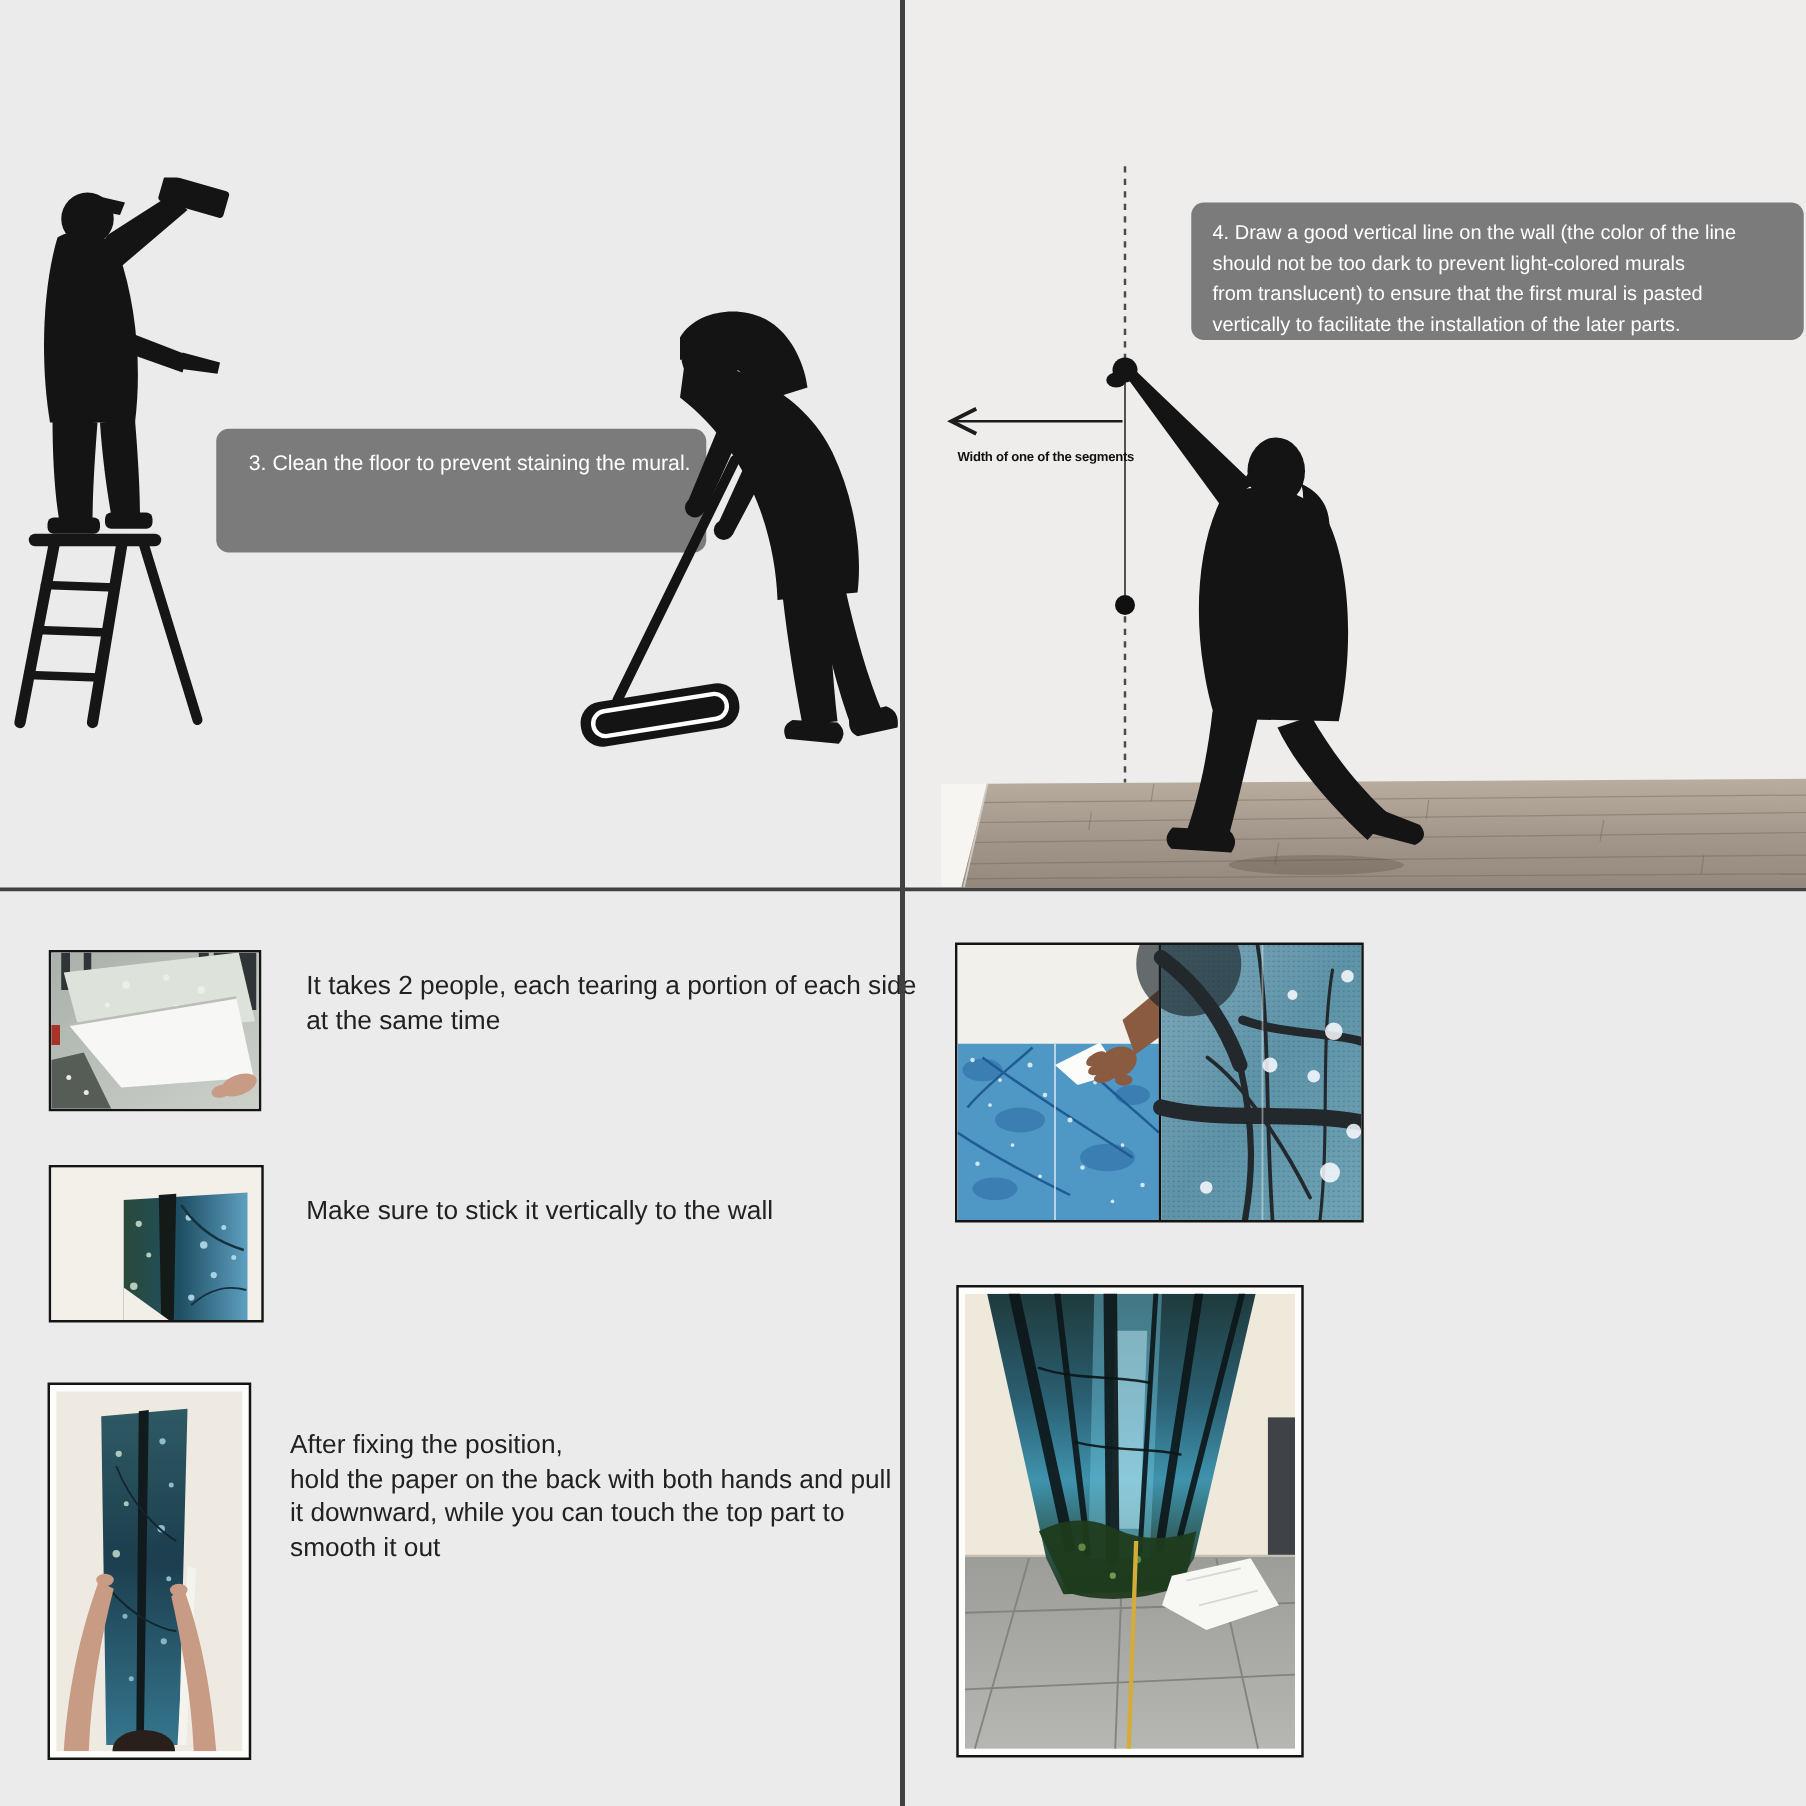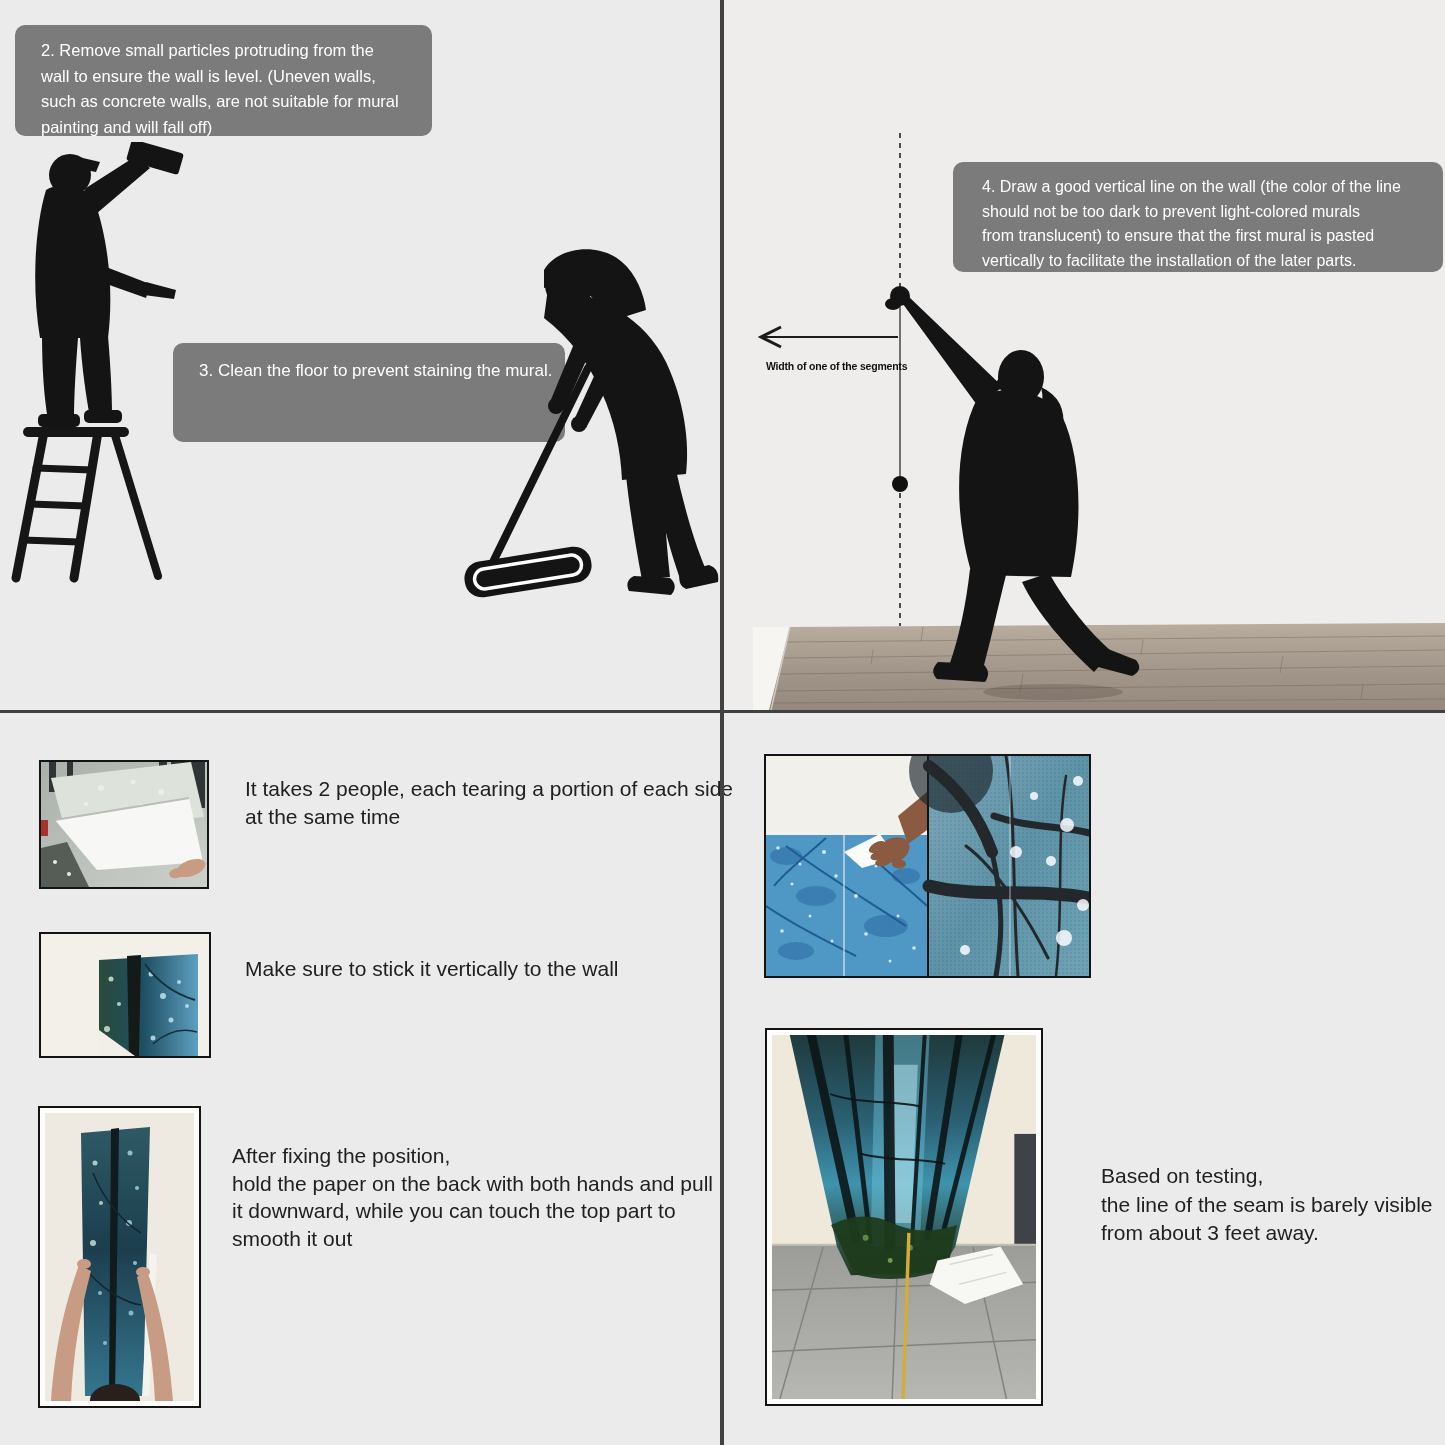--- a/index.html
+++ b/index.html
@@ -4,21 +4,21 @@
 <style>
   html,body{margin:0;padding:0;}
   body{background:#fff;font-family:"Liberation Sans",sans-serif;}
   .canvas{position:relative;width:1445px;height:1445px;background:var(--c-background,#ebebeb);overflow:hidden;}
   .quad{position:absolute;}
   .tr-wall{left:723px;top:0;width:722px;height:710px;background:#eeedec;}
   .gbox{position:absolute;background:var(--c-note_box,#7b7b7b);color:var(--c-note_text,#fff);
         border-radius:10px;box-sizing:border-box;white-space:pre;}
   .gbox-2{left:15px;top:25px;width:417px;height:111px;font-size:16.5px;line-height:25.5px;padding:13px 6px 0 26px;}
   .gbox-3{left:173px;top:343px;width:392px;height:99px;font-size:17px;line-height:24px;padding:16px 6px 0 26px;}
-  .gbox-4{left:953px;top:162px;width:490px;height:110px;font-size:16px;line-height:24.5px;padding:13px 6px 0 29px;border-radius:10px;}
+  .gbox-4{left:953px;top:162px;width:490px;height:110px;font-size:16px;line-height:24.5px;padding:13px 6px 0 17px;border-radius:10px;}
   .caption{position:absolute;color:var(--c-caption_text,#222);font-size:21px;line-height:28px;white-space:pre;}
   .cap-1{left:245px;top:775px;}
   .cap-2{left:245px;top:955px;}
   .cap-3{left:232px;top:1142px;line-height:27.5px;}
   .cap-4{left:1137px;top:812px;line-height:28.5px;}
   .cap-5{left:1101px;top:1162px;line-height:28.5px;}
   .width-label{position:absolute;left:766px;top:360px;font-size:10.5px;font-weight:700;color:#111;
                letter-spacing:-0.2px;white-space:nowrap;}
   .photo{position:absolute;border:2px solid #141414;box-sizing:border-box;background:#fdfdfc;}
   .photo svg{display:block;width:100%;height:100%;}
@@ -32,24 +32,20 @@
   .sil{fill:var(--c-silhouette,#141414);}
   .overlay-svg{position:absolute;}
 </style>
 </head>
 <body>
 
 <div class="canvas">
 
   <div class="quad tr-wall"></div>
 
-  <div class="gbox gbox-2">2. Remove small particles protruding from the
-wall to ensure the wall is level. (Uneven walls,
-such as concrete walls, are not suitable for mural
-painting and will fall off)</div>
   <div class="gbox gbox-3">3. Clean the floor to prevent staining the mural.</div>
 
   <svg class="overlay-svg" style="left:8px;top:142px" width="230" height="442" viewBox="0 0 230 442">
     <g class="sil">
       <rect x="120" y="4" width="54" height="22" rx="3" transform="rotate(16 147 15)"></rect>
       <polygon points="68,62 78,46 128,14 142,26 88,72"></polygon>
       <circle cx="62" cy="33" r="21"></circle>
       <polygon points="62,13 92,20 88,30 62,25"></polygon>
       <path d="M38,48 C26,88 24,148 32,196 L100,196 C106,148 100,96 86,58 C74,42 50,40 38,48 Z"></path>
       <polygon points="80,118 142,142 138,156 76,134"></polygon>
@@ -401,19 +397,16 @@
       </g>
 
       <g>
         <polygon points="168,228 232,214 255,252 196,272 160,252" fill="#f7f7f4"></polygon>
         <path d="M180,232 L224,222 M190,252 L238,240" stroke="#d8d8d4" stroke-width="1.5" fill="none"></path>
       </g>
 
       <line x1="139" y1="200" x2="133" y2="368" stroke="var(--c-tape_yellow,#d4ac3a)" stroke-width="3.5"></line>
     </svg>
   </div>
-  <div class="caption cap-5">Based on testing,
-the line of the seam is barely visible
-from about 3 feet away.</div>
 
   <div class="div-h"></div>
   <div class="div-v"></div>
 </div>
 
 </body></html>

